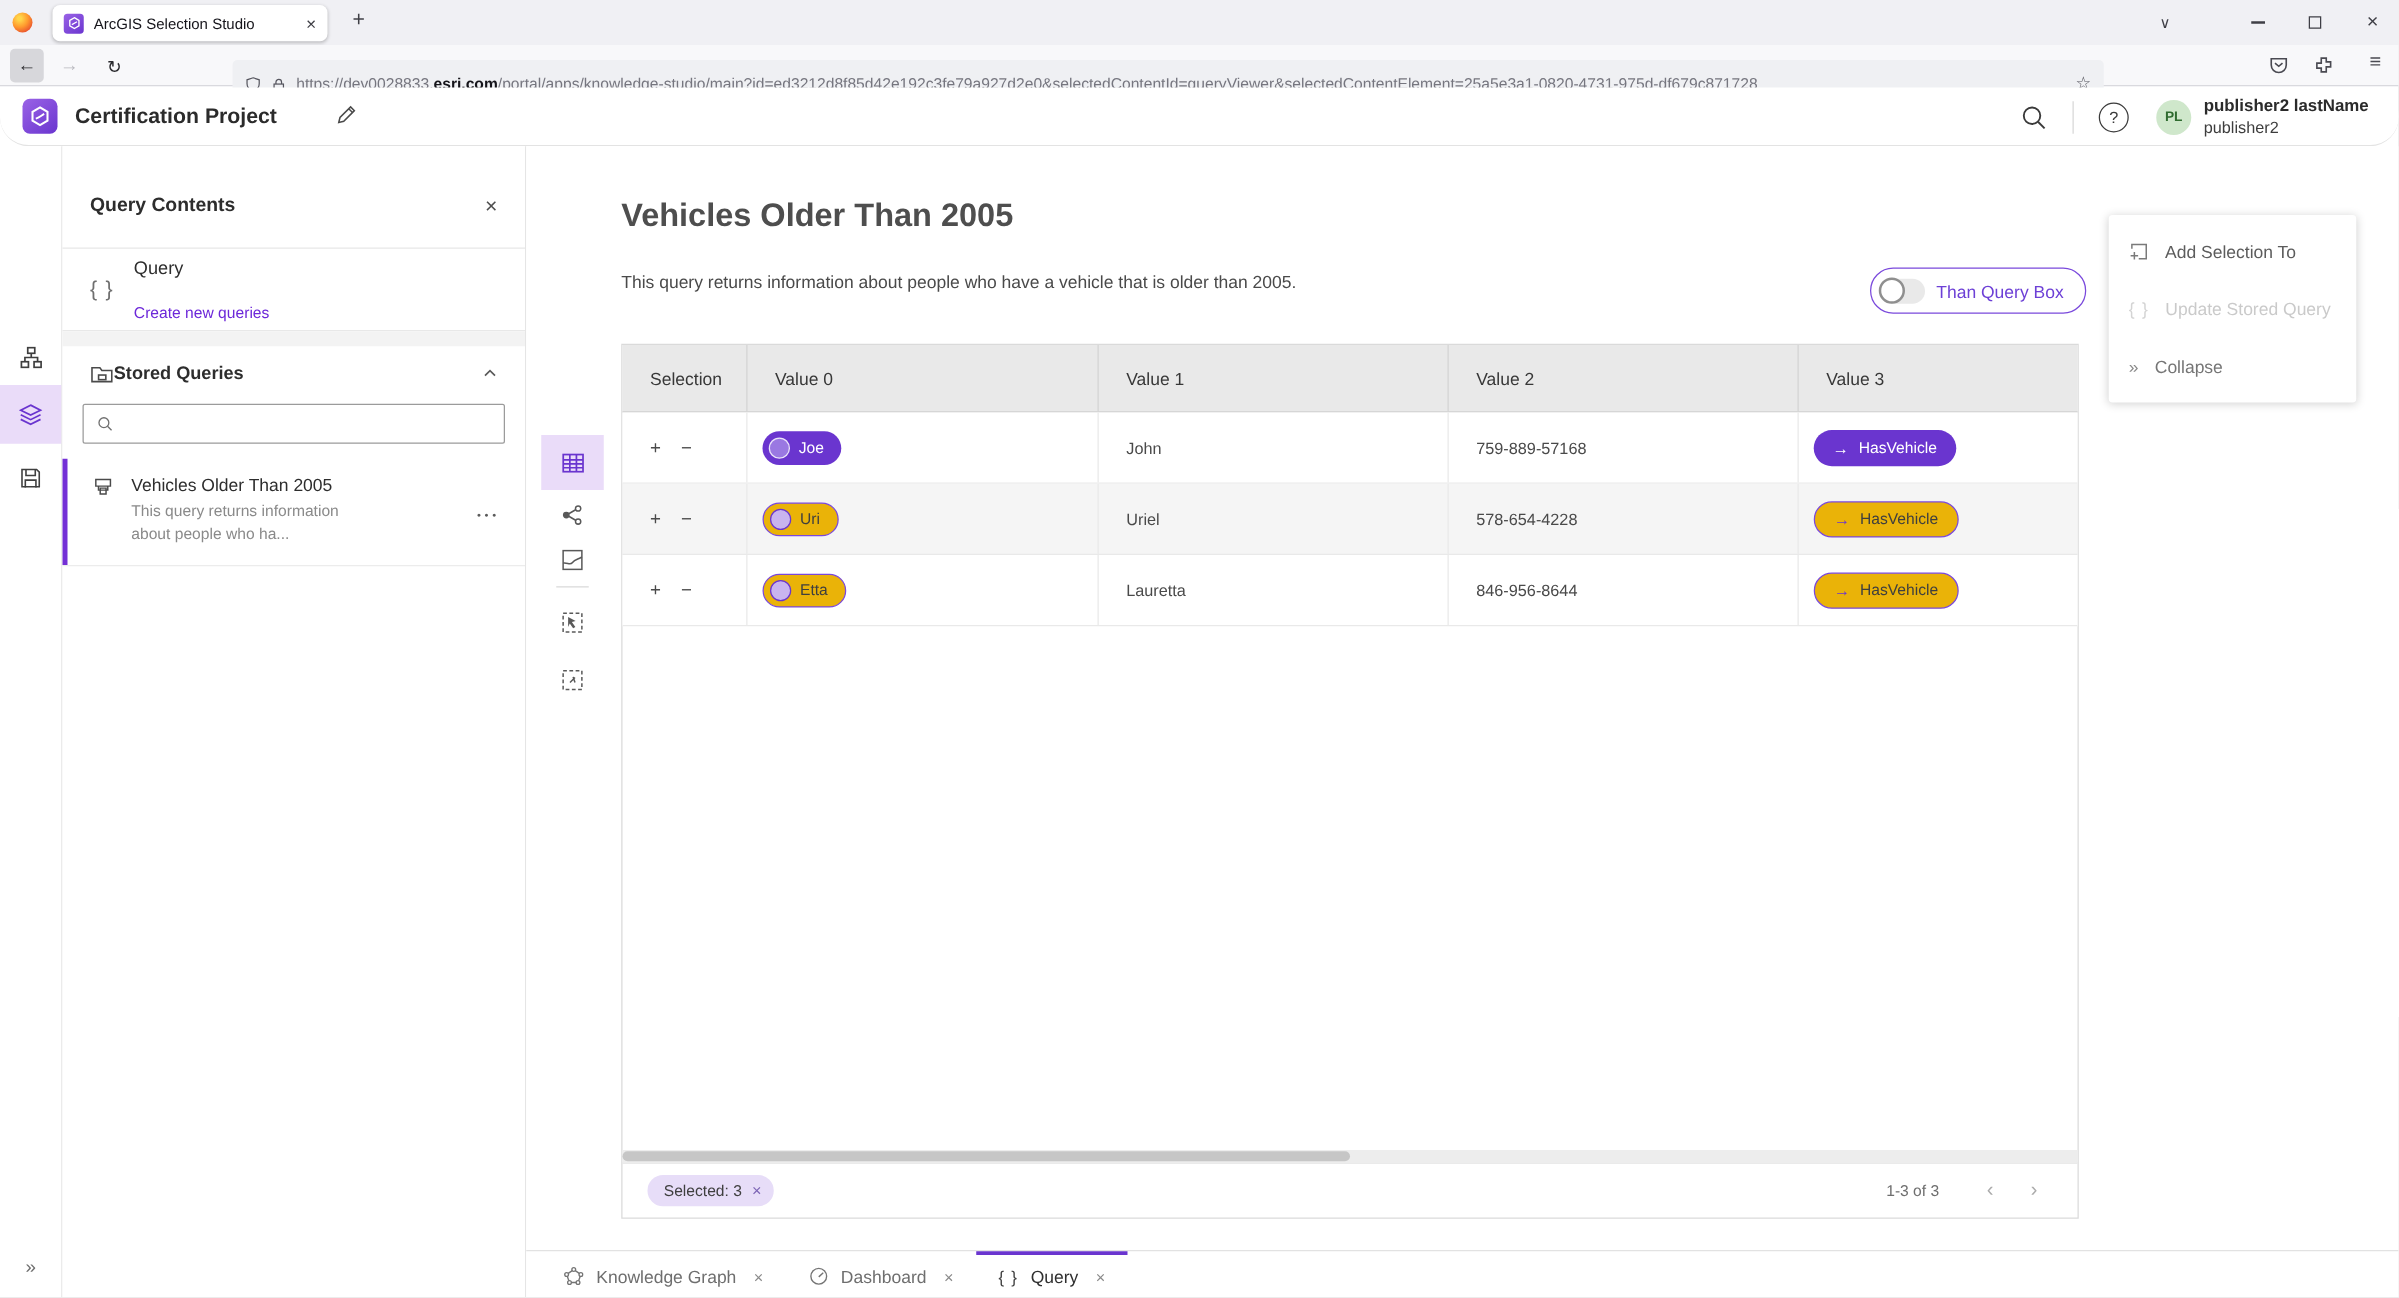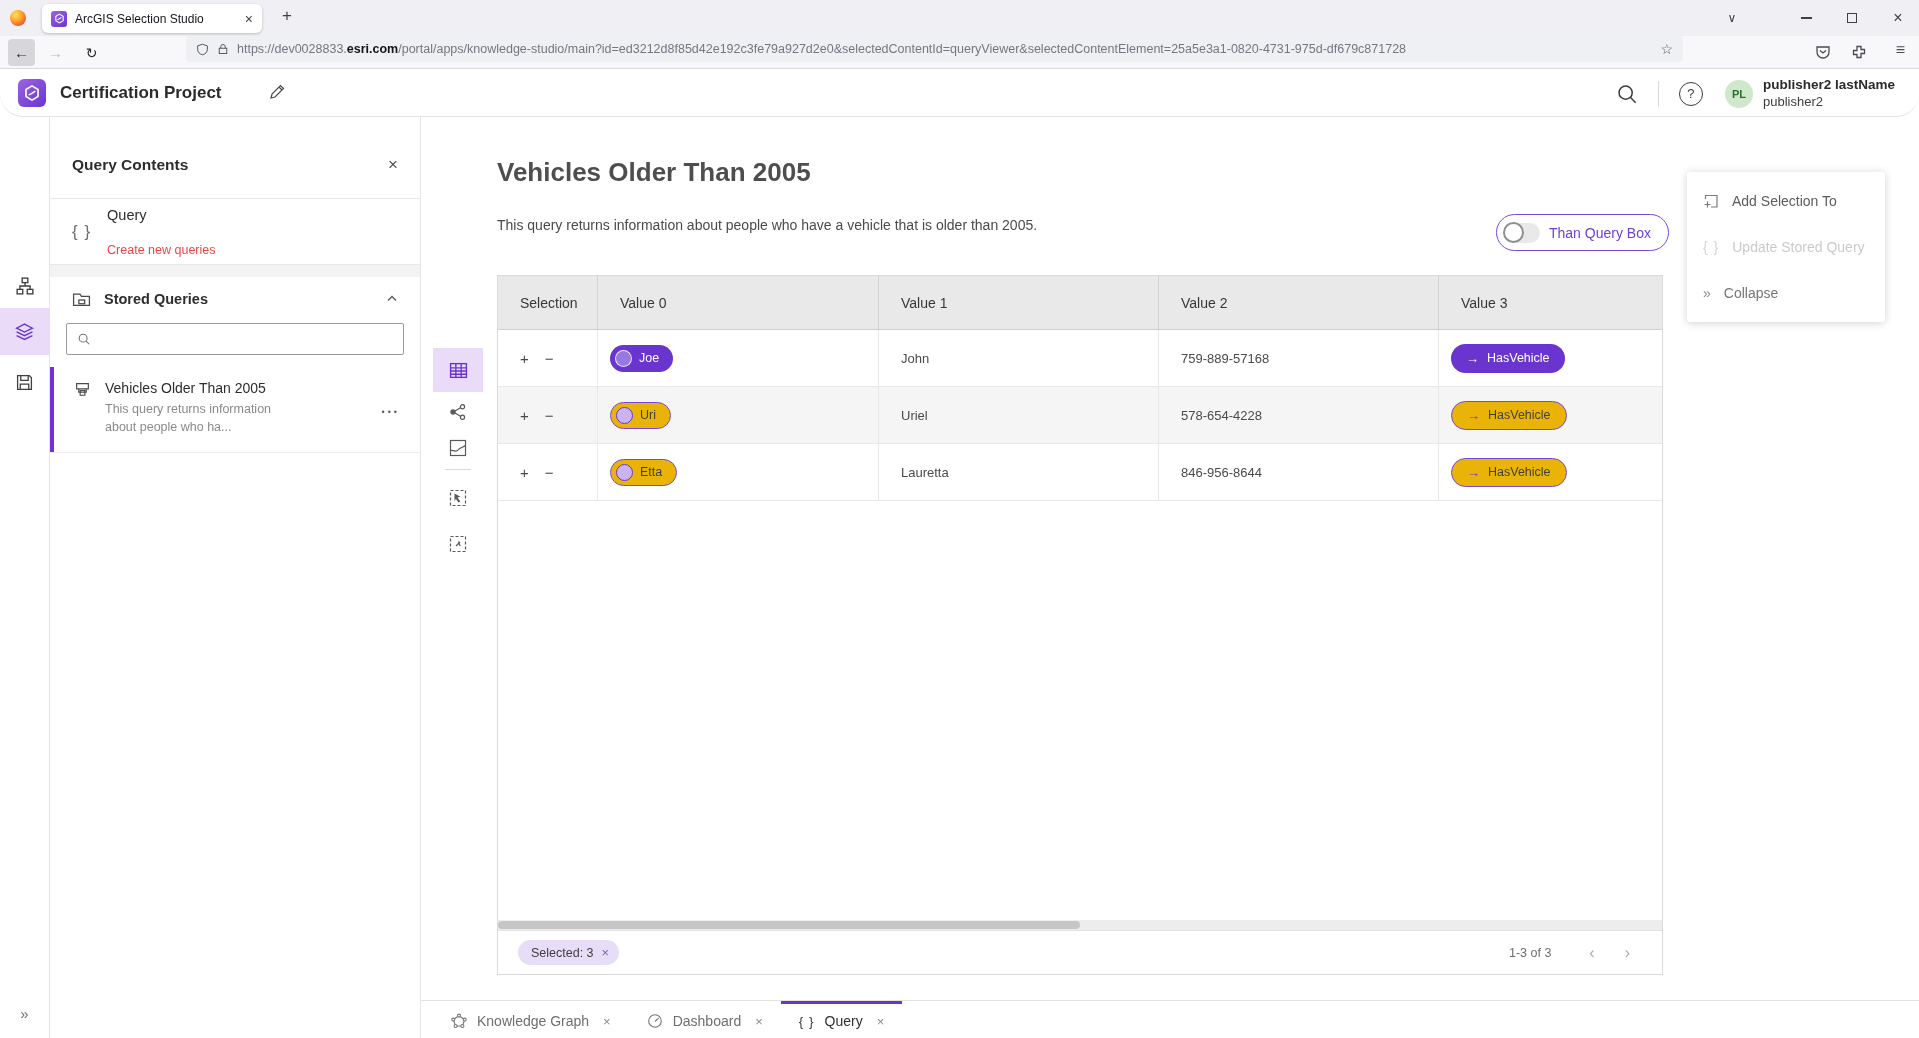--- a/index.html
+++ b/index.html
@@ -26,22 +26,22 @@
   .wb-max { right:52px; } .wb-max i { display:block; width:10px; height:10px; border:1.2px solid #3f3f46; }
   .wb-close { right:6px; font-size:16px; }
 
   
   .toolbar { position:absolute; left:0; top:36px; width:100%; height:33px; background:#f8f8fa; border-bottom:1px solid #d9d9de; }
   .navbtn { position:absolute; top:3px; width:27px; height:27px; display:flex; align-items:center; justify-content:center;
             border-radius:4px; font-size:15px; color:#2a2a2e; }
   .nav-back { left:8px; background:#d7d7db; }
   .nav-fwd  { left:42px; color:#b9b9bf; }
   .nav-reload { left:78px; font-size:14px; }
-  .urlbar { position:absolute; left:186px; right:236px; top:0; height:26px; background:#eff0f3; border-radius:4px;
-            display:flex; align-items:center; padding:0 10px; gap:8px; }
+  .urlbar { position:absolute; left:186px; right:236px; top:12px; height:26px; background:#eff0f3; border-radius:4px;
+            display:flex; align-items:flex-end; padding:0 10px; gap:8px; }
   .urlicon { color:#55555e; flex:0 0 auto; }
   .urltext { flex:1; font-size:12.5px; white-space:nowrap; overflow:hidden; color:#76767f; }
   .urltext b { color:#15141a; font-weight:700; }
   .url-star { font-size:14px; color:#55555e; flex:0 0 auto; }
   .tool-ic { position:absolute; top:8px; color:#4a4a52; }
   .ti-pocket { right:88px; } .ti-puzzle { right:52px; } .ti-menu { right:14px; font-size:16px; top:5px; }
 
   
   .appheader { position:absolute; left:0; top:70px; width:100%; height:47px; background:#fff; border-bottom:1px solid #e3e3e3;border-radius:23px; }
   .applogo { position:absolute; left:18px; top:9px; width:28px; height:28px; border-radius:6px;
@@ -68,23 +68,23 @@
   .ri-expand { bottom:8px; color:#6f6f6f; font-size:15px; }
 
   
   .panel { position:absolute; left:50px; top:117px; bottom:0; width:371px; background:#fff; border-right:1px solid #e5e5e5; }
   .panel-hd { height:82px; display:flex; align-items:center; padding:14px 22px 0 22px; border-bottom:1px solid #e8e8e8; }
   .panel-hd .t { flex:1; font-size:15.5px; font-weight:700; color:#2d2d2d; }
   .panel-hd .x { font-size:17px; color:#4f4f4f; }
   .qitem { height:66px; display:flex; align-items:center; gap:16px; padding:0 22px; border-bottom:1px solid #e8e8e8; }
   .qitem .braces { font-size:17px; color:#6f6f6f; letter-spacing:1px; }
   .qitem .tt { font-size:14.5px; color:#2d2d2d; }
-  .qitem .st { font-size:12.5px; color:#ef4444; margin-top:20px; }
+  .qitem .st { font-size:12.5px; color:#6d28d9; margin-top:20px; }
   .sec-gap { height:12px; background:#f3f3f3; }
-  .stored-hd { height:44px; display:flex; align-items:center; gap:13px; padding:0 22px; }
+  .stored-hd { height:44px; display:flex; align-items:center; padding:0 22px; }
   .stored-hd .t { flex:1; font-size:14.5px; font-weight:700; color:#2d2d2d; }
   .searchrow { padding:2px 16px 12px 16px; }
   .searchbox { height:32px; border:1px solid #9b9b9b; border-radius:2px; display:flex; align-items:center; padding:0 10px; gap:8px; }
   .searchbox input { border:none; outline:none; background:transparent; flex:1; font-size:13px; font-family:inherit; }
   .sitem { position:relative; display:flex; gap:14px; padding:13px 16px 16px 24px; border-bottom:1px solid #ececec; }
   .sitem .bar { position:absolute; left:0; top:0; bottom:0; width:4px; background:#7430d6; }
   .sitem .ic { color:#4a4a4a; margin-top:2px; }
   .sitem .tt { font-size:14px; color:#2d2d2d; }
   .sitem .dd { font-size:12.5px; color:#8a8a8a; margin-top:5px; width:200px; line-height:1.4; }
   .sitem .dots { position:absolute; right:20px; top:40px; color:#5a5a5a; font-size:9px; letter-spacing:3px; }

